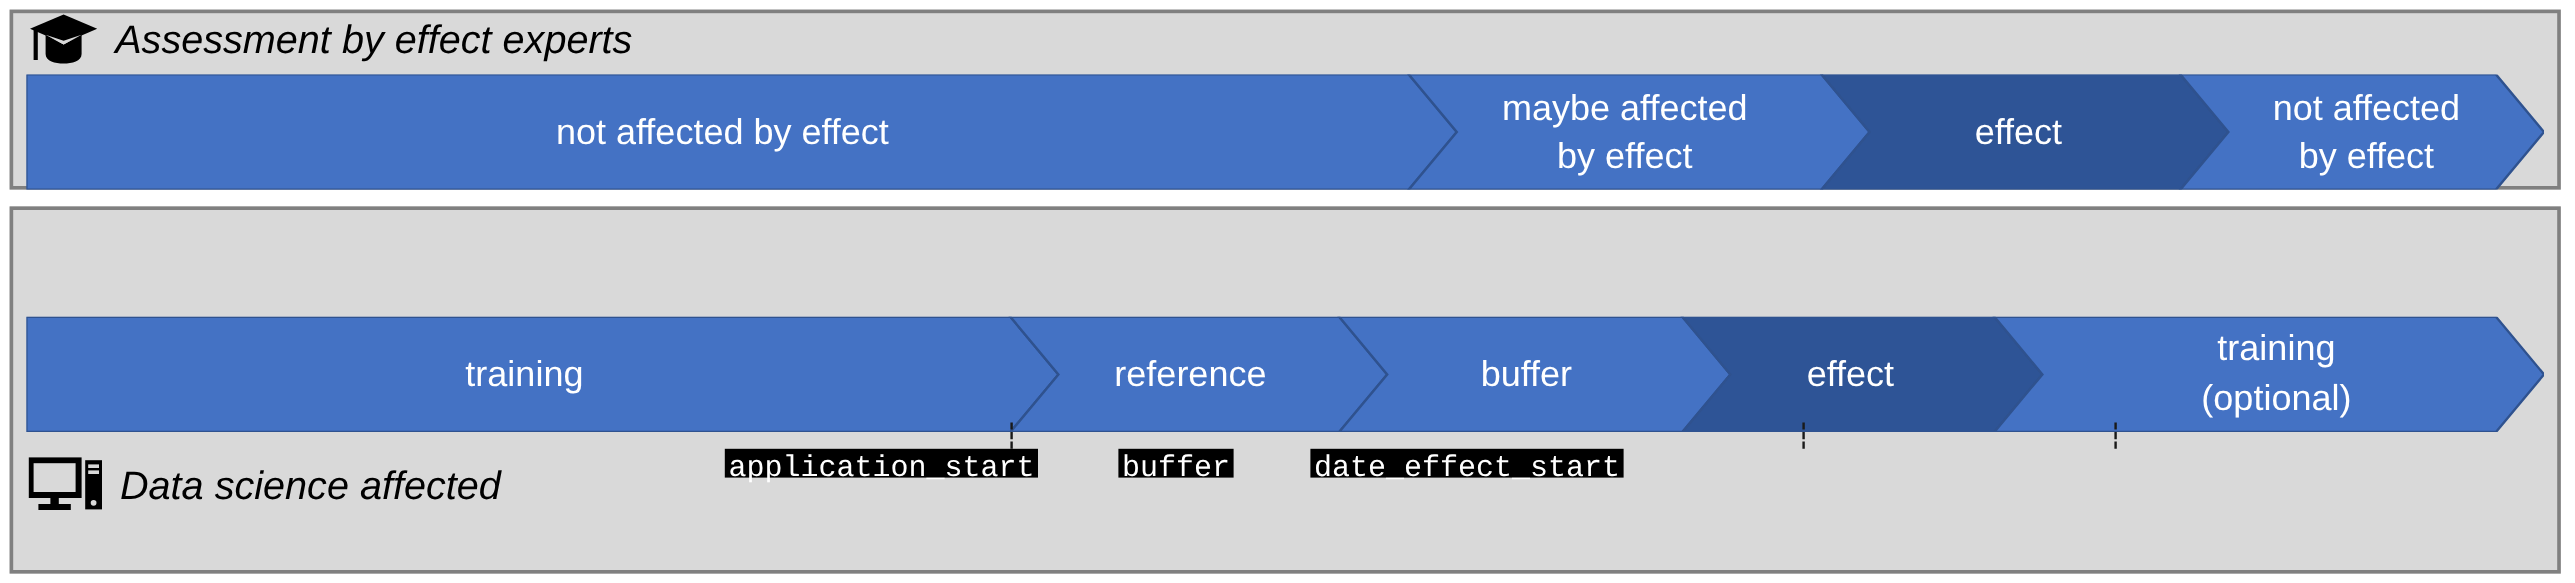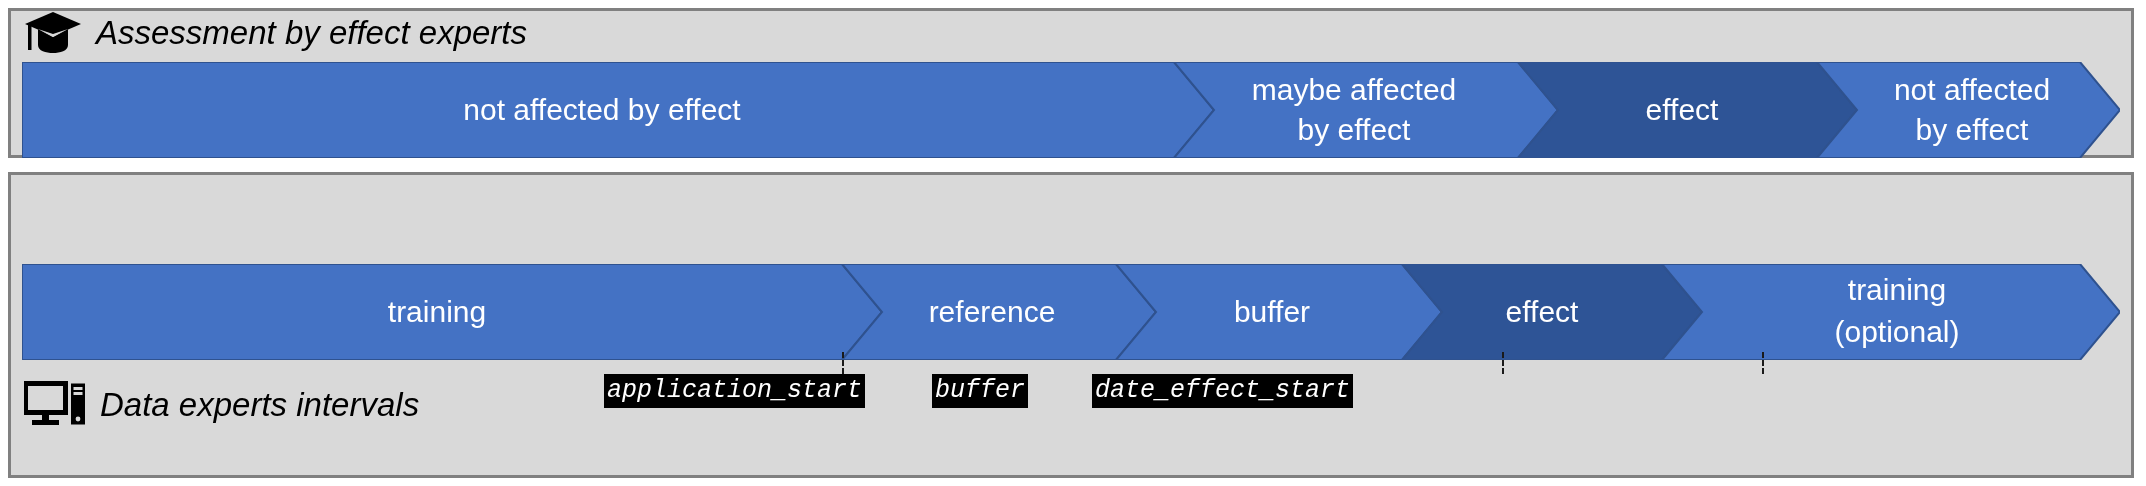--- a/index.html
+++ b/index.html
@@ -80,25 +80,24 @@
     height: 22px;
   }
 
   .chip {
     position: absolute;
     background: #000000;
     color: #ffffff;
     font-family: "Liberation Mono", monospace;
     font-size: 25px;
     line-height: 34px;
-    height: 34px;
+    height: 24px;
     padding: 0 3px;
     white-space: nowrap;
     box-sizing: border-box;
-    font-style: italic;
   }
 </style>
 </head>
 <body>
 
 <div class="board">
 
   <div class="panel panel-top"></div>
 
   <div class="caption-row caption-top">
@@ -189,16 +188,16 @@
         <rect x="1.5" y="2.5" width="40" height="29" fill="none" stroke="#000000" stroke-width="5"></rect>
         <rect x="18" y="31" width="7" height="9" fill="#000000"></rect>
         <rect x="8" y="39" width="27" height="5" fill="#000000"></rect>
 
         <rect x="47" y="2.5" width="14" height="41" fill="#000000"></rect>
         <rect x="49.5" y="6" width="9" height="3" fill="#d9d9d9"></rect>
         <rect x="49.5" y="11" width="9" height="3" fill="#d9d9d9"></rect>
         <circle cx="54" cy="38" r="2.4" fill="#d9d9d9"></circle>
       </svg>
     </span>
-    <span class="caption-text">Data experts intervals</span>
+    <span class="caption-text">Data science affected</span>
   </div>
 
 </div>
 
 </body></html>

